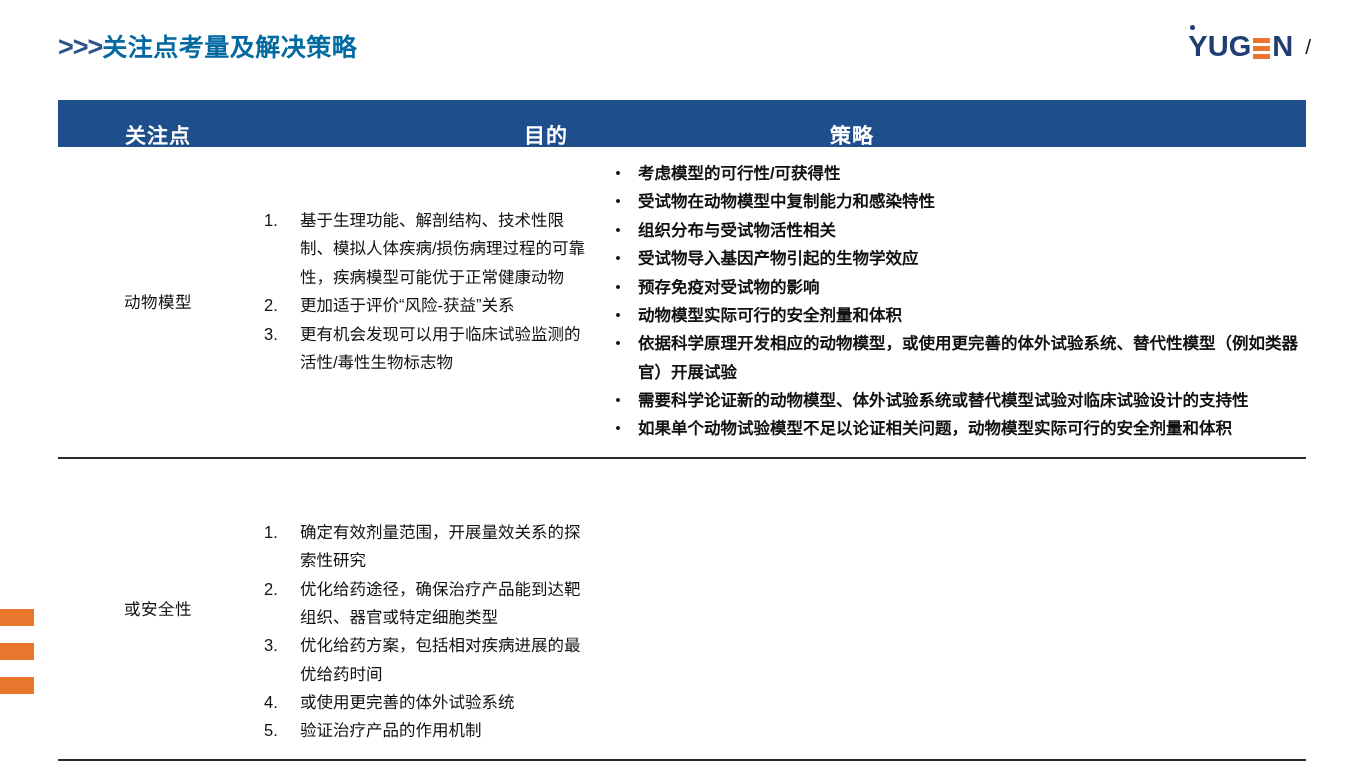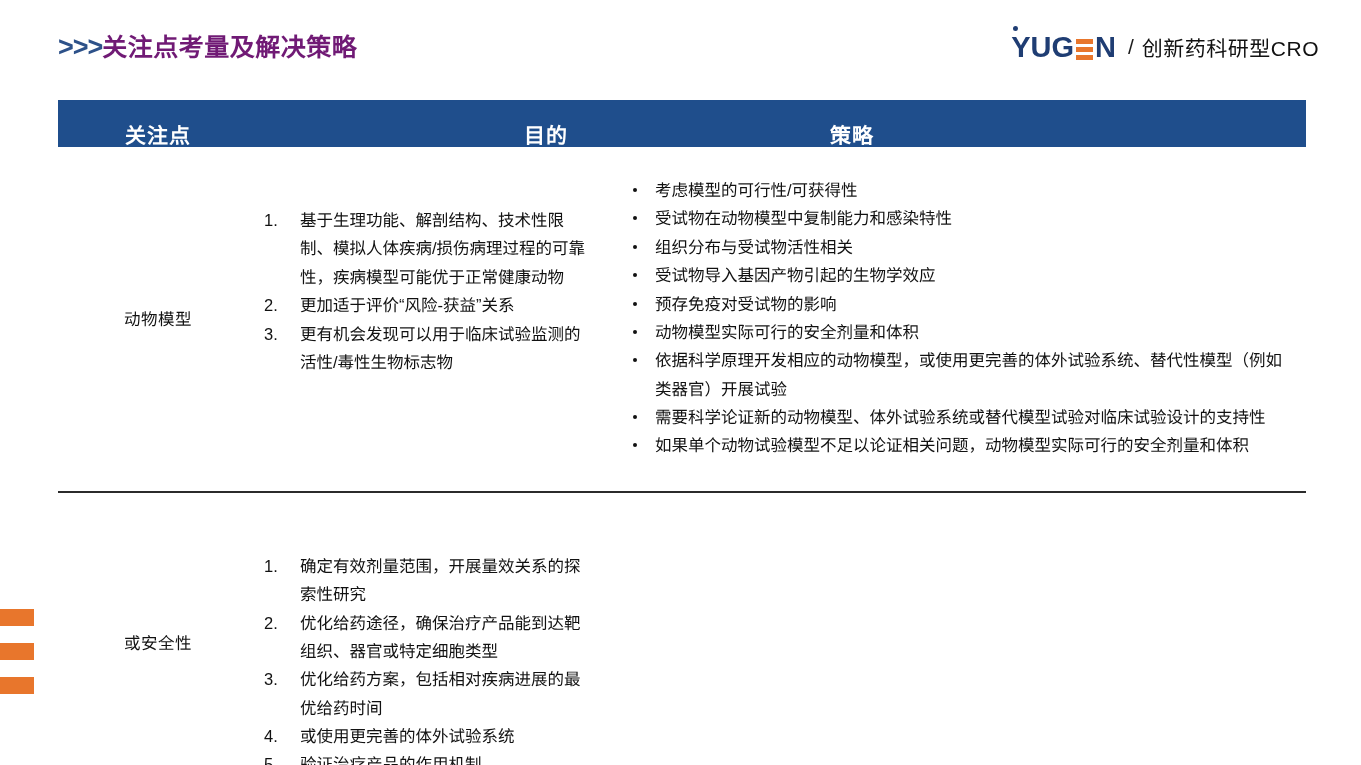--- a/index.html
+++ b/index.html
@@ -43,21 +43,21 @@
   .chevrons {
     font-size: 27px;
     font-weight: bold;
     color: #2d5189;
     letter-spacing: -1px;
     line-height: 1;
   }
   .page-title {
     font-size: 25px;
     font-weight: bold;
-    color: #701a75;
+    color: #0369a1;
     letter-spacing: 0.5px;
     line-height: 1;
   }
 
   .brand-wrap {
     position: absolute;
     right: 42px;
     top: -2px;
     display: flex;
     align-items: center;
@@ -182,23 +182,24 @@
     content: counter(item) ".";
     position: absolute;
     left: 6px;
     top: 0;
     font-size: 16.5px;
     line-height: 1.72;
     color: #111111;
   }
 
   ul.bul-list {
-    margin: 17px;
+    margin: 0;
     padding: 0;
     list-style: none;
+    font-weight: bold;
   }
   ul.bul-list > li {
     position: relative;
     padding-left: 30px;
     font-size: 16.5px;
     line-height: 1.72;
     color: #111111;
   }
   ul.bul-list > li::before {
     content: "";
@@ -246,21 +247,20 @@
         </span>
         <span>UG</span>
         <span class="e-bars">
           <i></i>
             <i></i>
             <i></i>
         </span>
         <span>N</span>
       </span>
       <span class="brand-sep">/</span>
-      <span class="brand-tag">创新药科研型CRO</span>
     </div>
 
   </div>
 
   <div class="table">
 
     <div class="thead">
       <div class="th c1">关注点</div>
       <div class="th c2">目的</div>
       <div class="th c3">策略</div>

